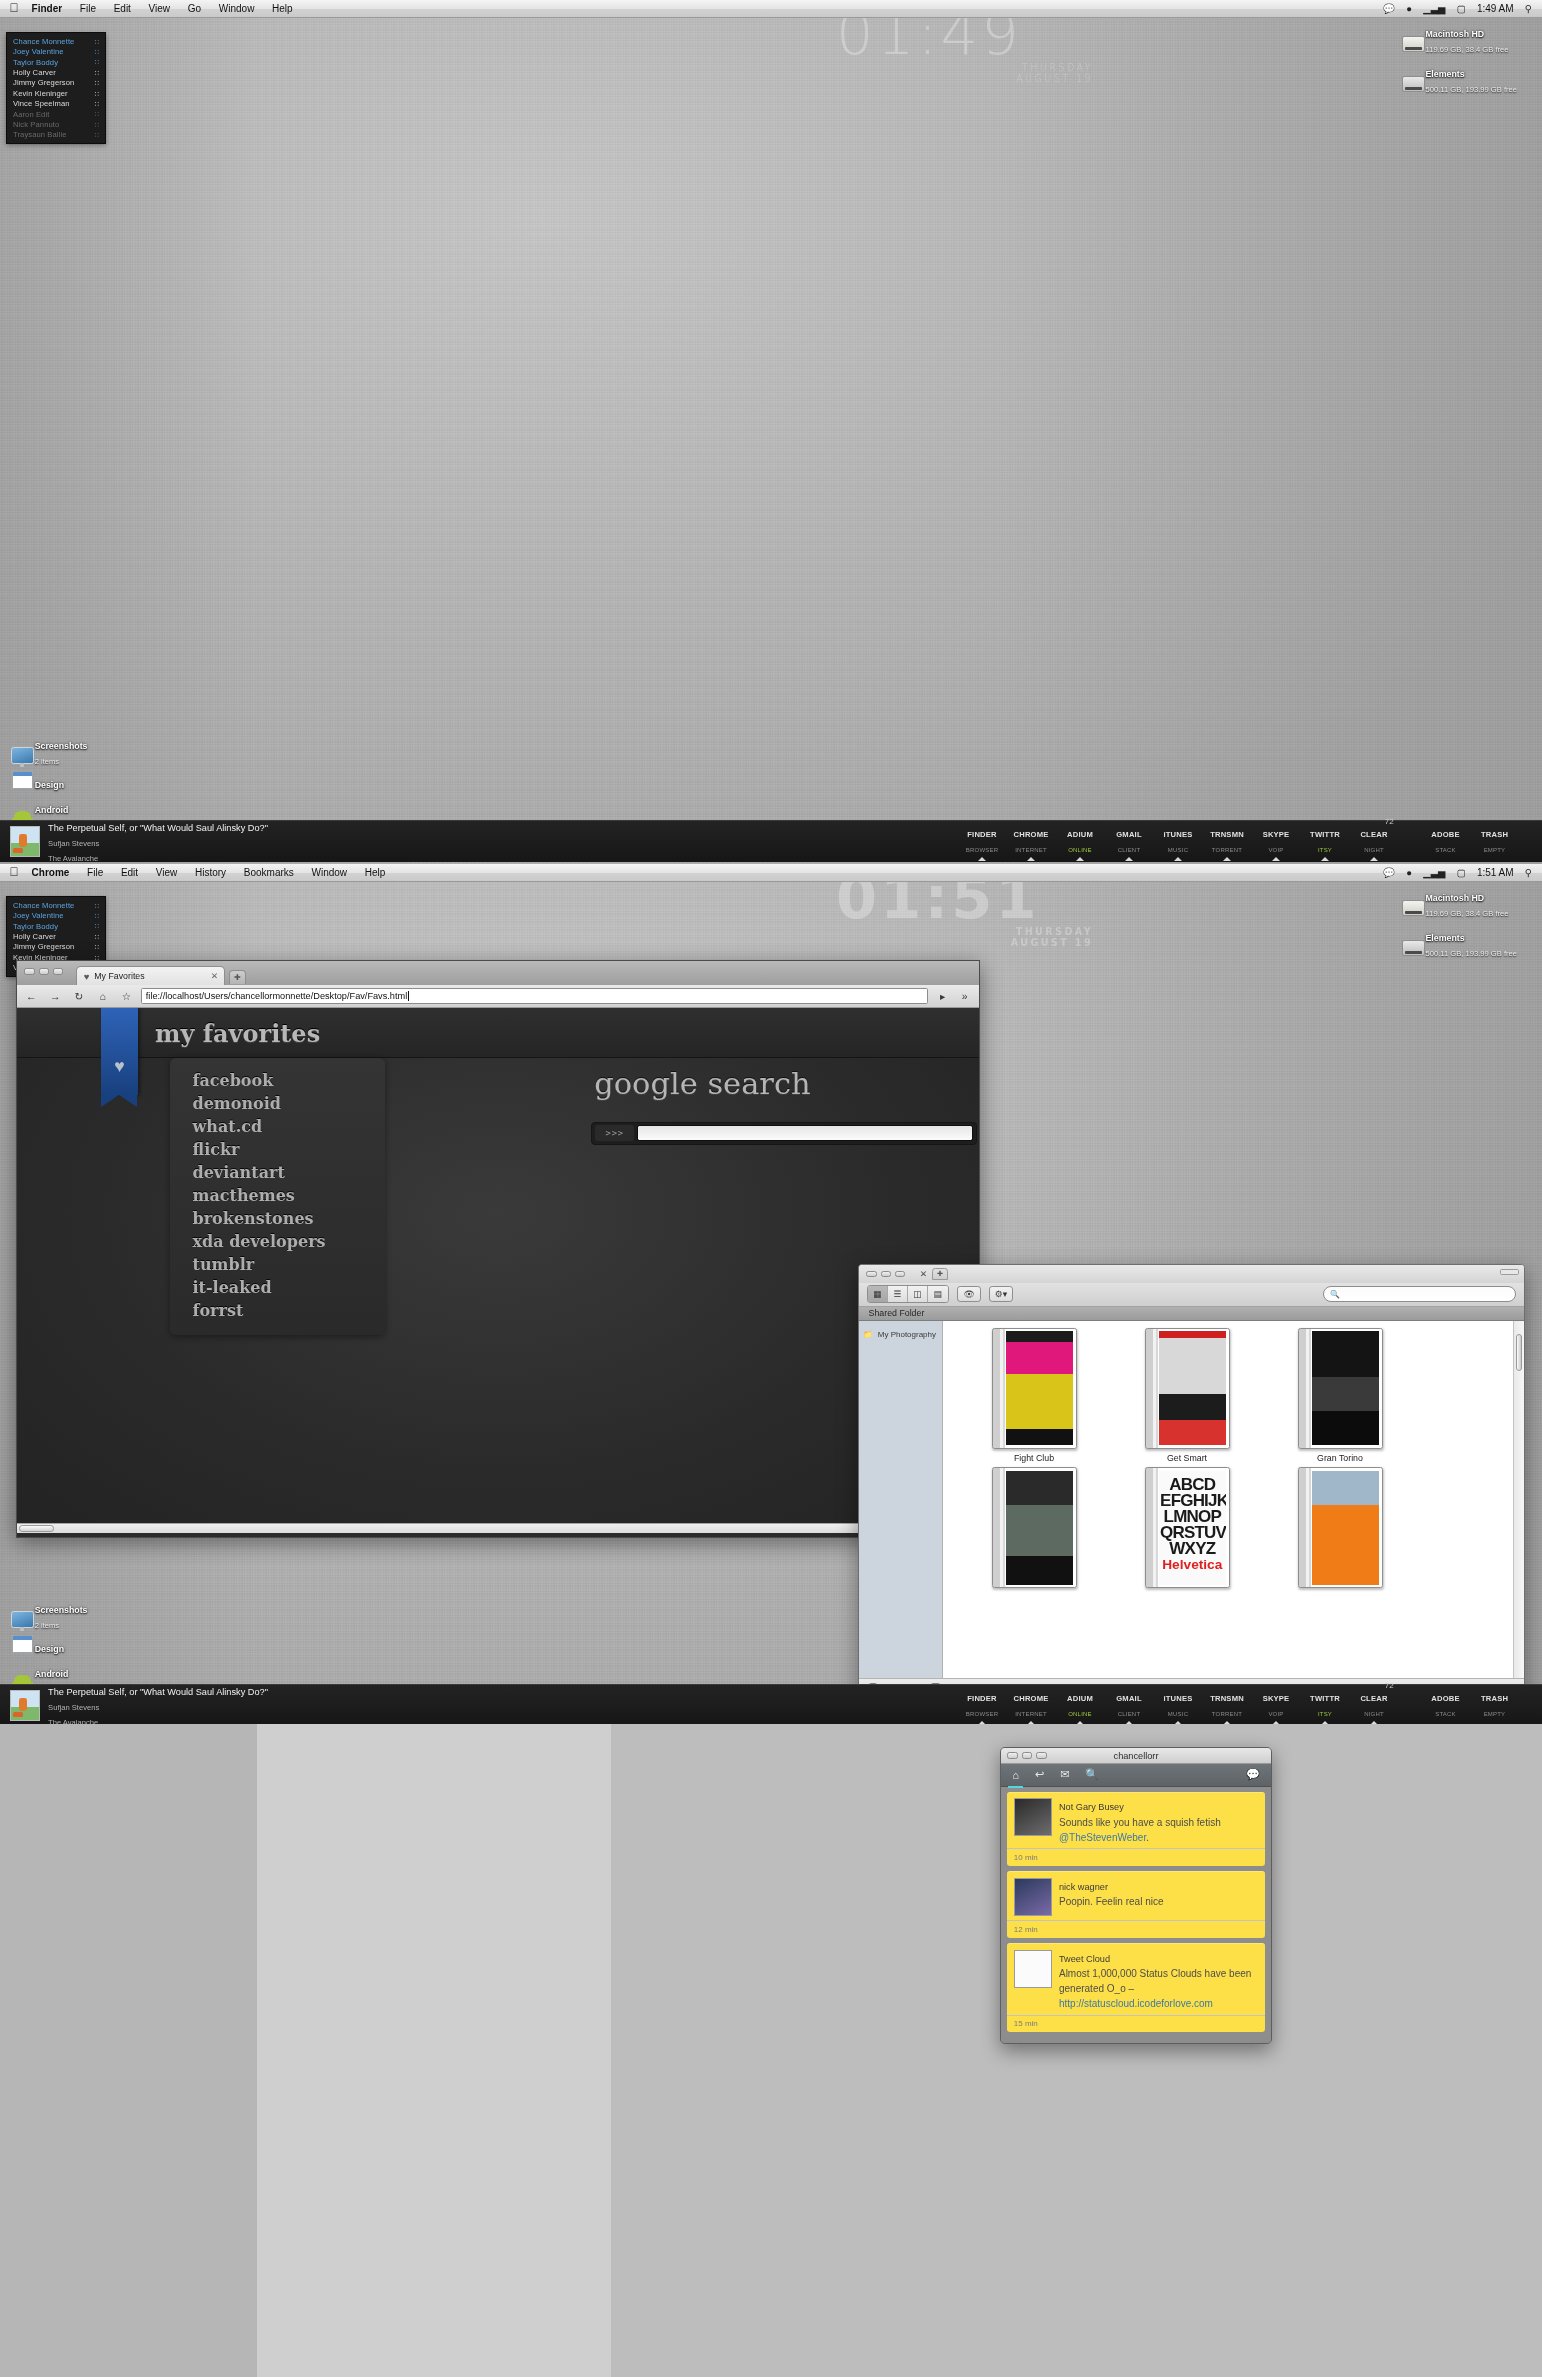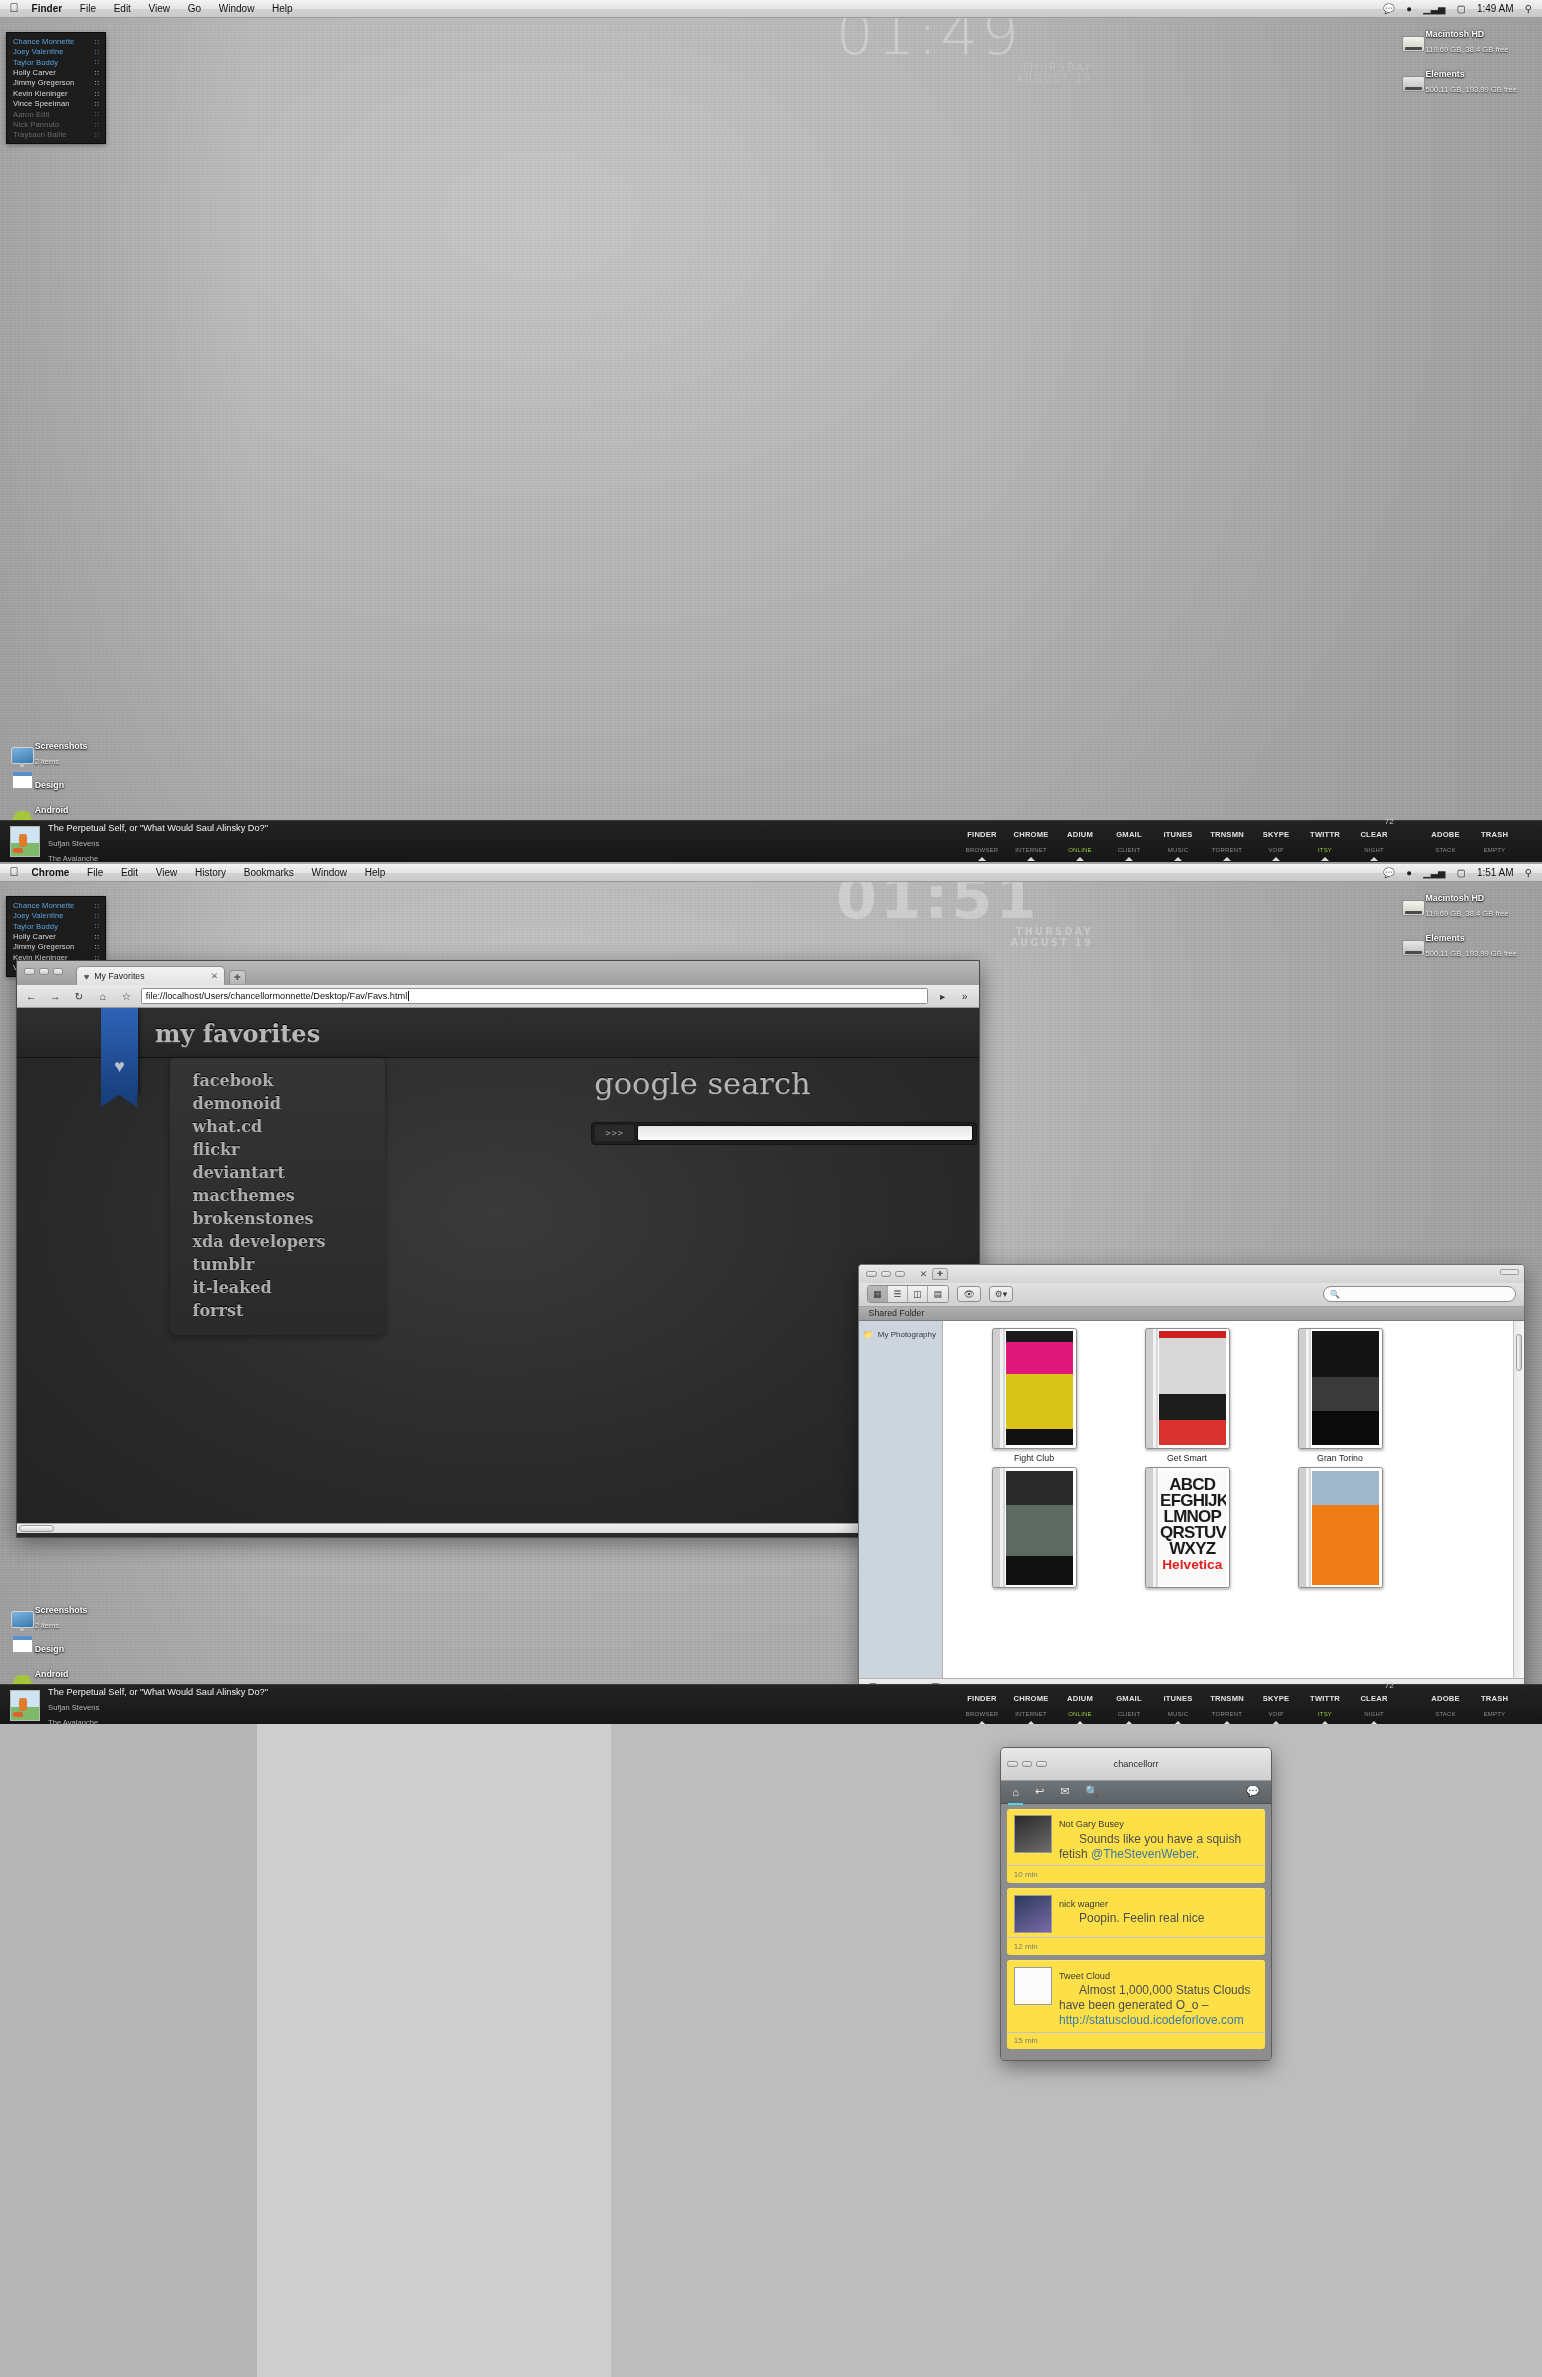--- a/index.html
+++ b/index.html
@@ -320,42 +320,42 @@
   .fstatus .slider b{position:absolute;left:45px;top:-2.4px;width:8.8px;height:8.8px;border-radius:50%;
     background:linear-gradient(180deg,#fcfcfc,#c7c7c7);border:0.8px solid #8a8a8a;}
   .fstatus .grip{position:absolute;left:6.4px;top:4.8px;font-size:7.2px;color:#777;}
 
   
   .tw{
     position:absolute; z-index:50; width:272px;
     background:#8b8b8b; border:0.8px solid #5e5e5e; border-radius:4.8px;
     box-shadow:0 6.4px 19px rgba(0,0,0,.4); overflow:hidden;
   }
-  .tw .tbar{ height:33px;background:linear-gradient(180deg,#e8e8e8,#cfcfcf);
+  .tw .tbar{ height:16px;background:linear-gradient(180deg,#e8e8e8,#cfcfcf);
      display:flex;align-items:center;position:relative;border-bottom:0.8px solid #9a9a9a;}
   .tw .tbar .b{display:flex;gap:4px;margin-left:6.4px;}
   .tw .tbar .b i{display:block;width:10.4px;height:6.4px;border-radius:2.4px;
      background:linear-gradient(180deg,#f0f0f0,#cdcdcd);border:0.8px solid #8b8b8b;}
   .tw .tbar .title{position:absolute;left:0;right:0;text-align:center;font-size:9.2px;color:#2d2d2d;}
   .tw .ttabs{ height:22.5px;background:linear-gradient(180deg,#6f7478,#5e6367);
      display:flex;align-items:center;gap:16px;padding:0 11.2px;position:relative;
      border-bottom:1.6px solid #4c5154;}
   .tw .ttabs .ti{ color:#e3e7ea;font-size:11.2px;position:relative;}
   .tw .ttabs .ti.active::after{content:"";position:absolute;left:-4px;right:-4px;bottom:-7.2px;height:2.4px;background:#4fd8e0;}
   .tw .ttabs .right{margin-left:auto;}
   .tw .feed{ padding:5.6px; background:#8d8d8d; }
   .tw .tweet{ background:#fde047; border-radius:3.2px; margin-bottom:5.6px; overflow:hidden;
      box-shadow:0 0.8px 0 rgba(255,255,255,.35) inset; }
   .tw .trow{ display:flex; gap:7.2px; padding:6.4px 7.2px 4.8px 7.2px; }
   .tw .av{ width:38px;height:38px;flex:0 0 38px;border:0.8px solid #9a9a9a;background:#4a4a4a; position:relative; overflow:hidden;}
   .tw .av.a1{background:linear-gradient(150deg,#2a2a2a,#6d6d6d);}
   .tw .av.a2{background:linear-gradient(150deg,#2b3a5c,#7a6aa8);}
   .tw .av.a3{background:#fbfbfb;}
   .tw .tname{ font-size:9.2px;color:#3a3a3a; line-height:11.2px; }
-  .tw .ttext{ font-size:12px;color:#4d4d4d; line-height:10.4px;margin-left:20px; }
+  .tw .ttext{ font-size:10px;color:#4d4d4d; line-height:10.4px; }
   .tw .ttext a{ color:#3e78a8; text-decoration:none; }
   .tw .ttime{ font-size:8px;color:#7b7b7b;padding:3.2px 7.2px 4px 7.2px;border-top:0.8px solid #c2c2c2;}
 
   .bottom-wall{
     position:absolute;left:0;width:1543px;
     background:linear-gradient(90deg,#b6b6b6 0 257px,#cfcfcf 257px 611px,#bdbdbd 611px 1543px);
   }
 </style>
 </head>
 <body>

